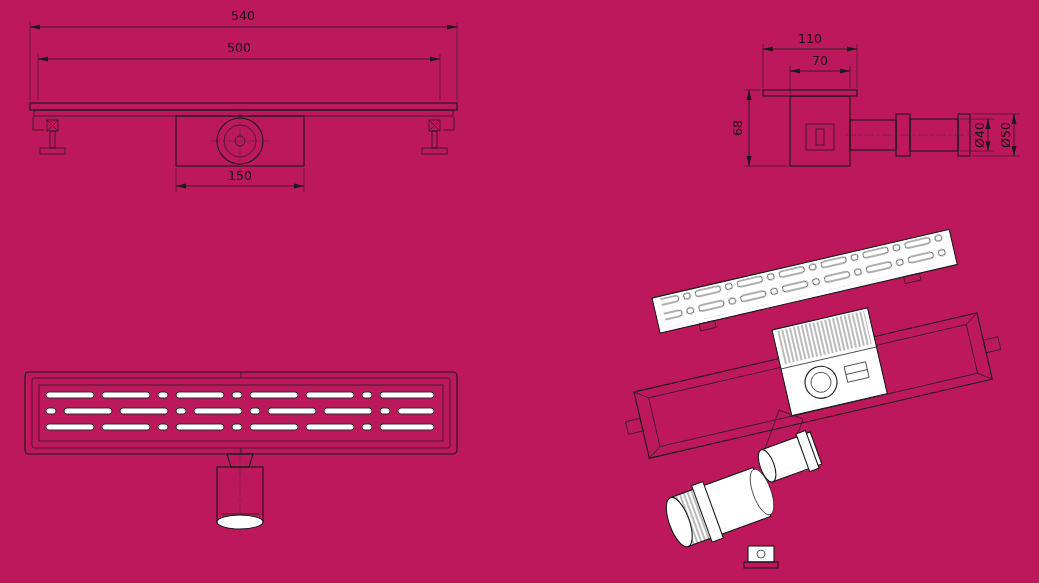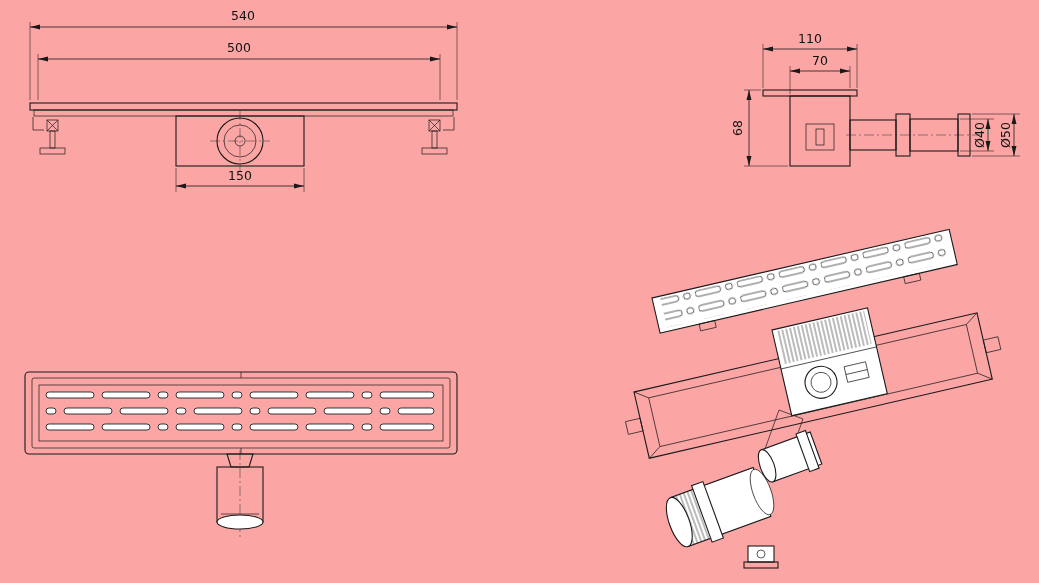--- a/index.html
+++ b/index.html
@@ -1,16 +1,16 @@
 <!DOCTYPE html>
 <html><head>
 <meta charset="utf-8">
 <style>
   html,body{margin:0;padding:0;background:#fff}
-  .frame{width:1039px;height:583px;position:relative;background:#fca5a5;overflow:hidden}
+  .frame{width:1039px;height:583px;position:relative;background:#be185d;overflow:hidden}
   svg{display:block}
   .o{fill:none;stroke:#1a1a1a;stroke-width:1.1}
   .t{fill:none;stroke:#1a1a1a;stroke-width:.7}
   .ext{stroke:#1a1a1a;stroke-width:.55;fill:none}
   .dimline{stroke:#1a1a1a;stroke-width:.8;fill:none}
   .cl{stroke:#333;stroke-width:.5;fill:none;stroke-dasharray:10 3 2 3}
   .dim{font:12.5px "DejaVu Sans","Liberation Sans",sans-serif;fill:#111;text-anchor:middle}
   .slotg rect{fill:#fff;stroke:#222;stroke-width:.9}
   .wf{fill:#fff}
 </style>

